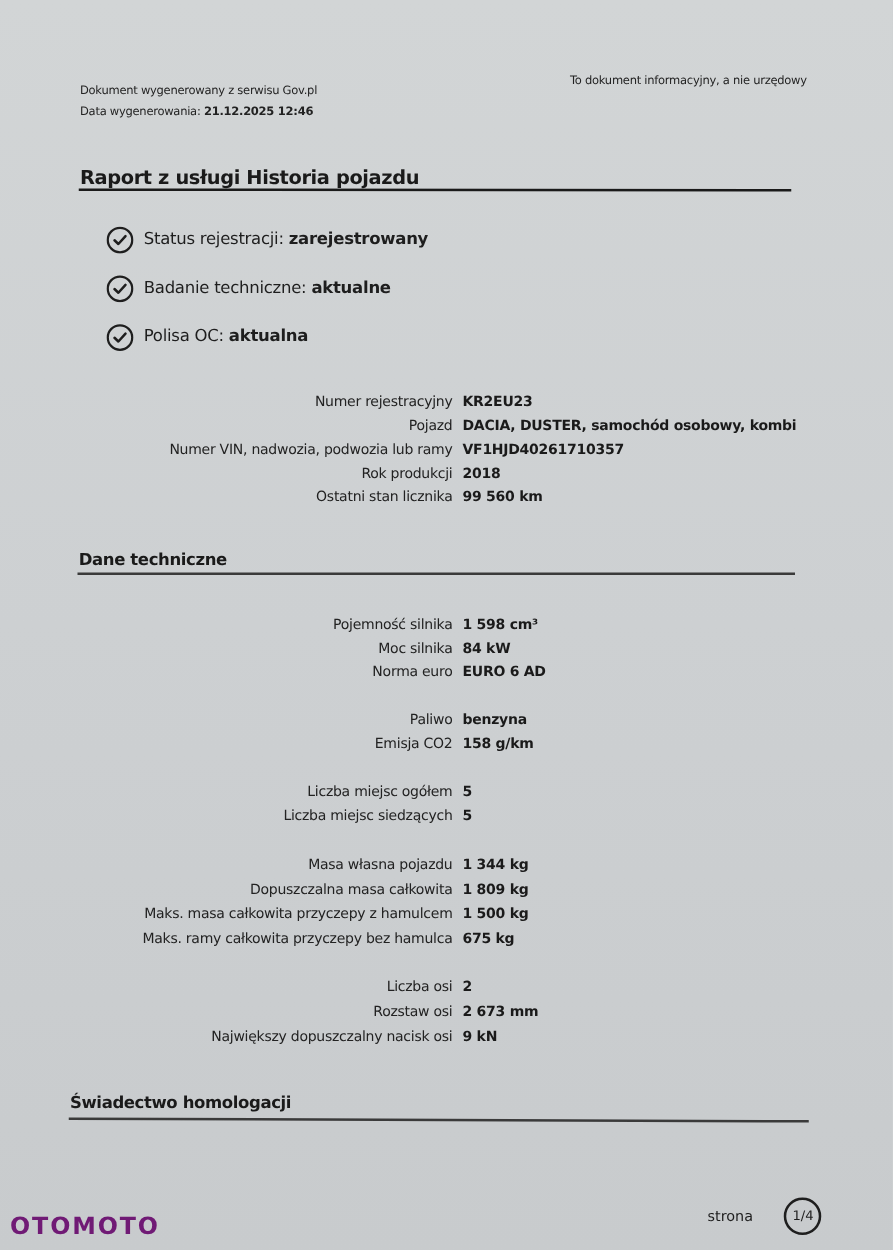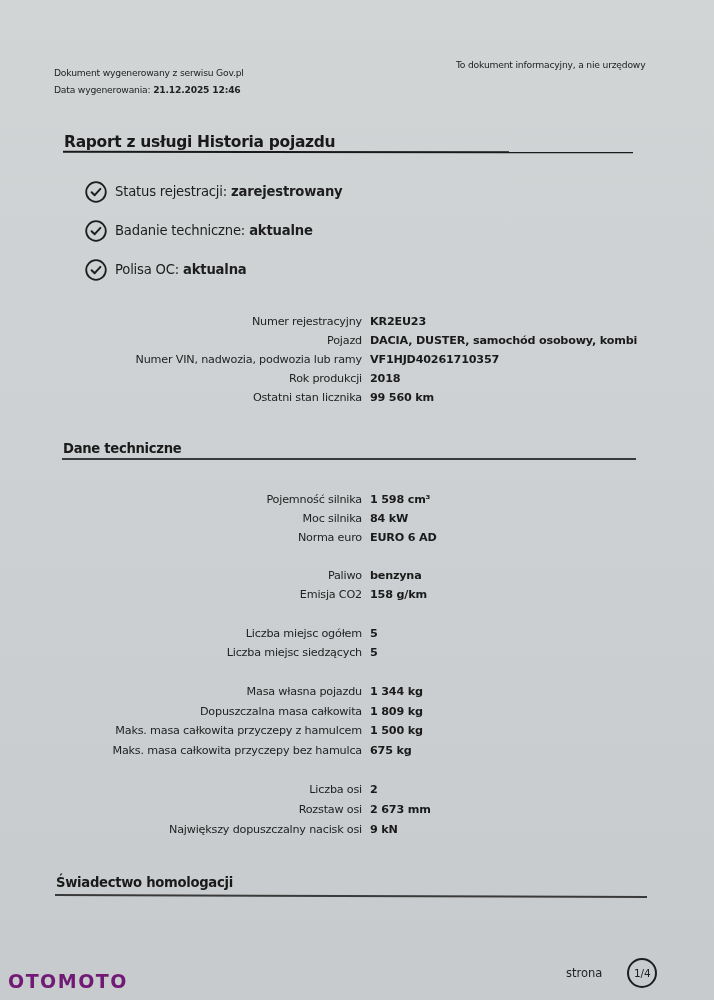--- a/index.html
+++ b/index.html
@@ -16,21 +16,21 @@
       position: relative;
       overflow: hidden;
     }
     .page {
       position: absolute;
       left: 0; top: 0;
       width: 714px; height: 1000px;
     }
     .meta-left {
       position: absolute;
-      left: 54px;
+      left: 64px;
       top: 64px;
       font-size: 9.2px;
       line-height: 17px;
       color: #222;
       letter-spacing: -0.2px;
     }
     .meta-left .bold { font-weight: bold; }
     .meta-right {
       position: absolute;
       left: 456px;
@@ -252,21 +252,21 @@
     </div>
     <div class="kv-row" style="top:704px;">
       <span class="kv-label" style="right:-362px;">Dopuszczalna masa całkowita</span>
       <span class="kv-value" style="left:370px;">1 809 kg</span>
     </div>
     <div class="kv-row" style="top:723px;">
       <span class="kv-label" style="right:-362px;">Maks. masa całkowita przyczepy z hamulcem</span>
       <span class="kv-value" style="left:370px;">1 500 kg</span>
     </div>
     <div class="kv-row" style="top:743px;">
-      <span class="kv-label" style="right:-362px;">Maks. masa całkowita przyczepy bez hamulca</span>
+      <span class="kv-label" style="right:-362px;">Maks. ramy całkowita przyczepy bez hamulca</span>
       <span class="kv-value" style="left:370px;">675 kg</span>
     </div>
 
     <div class="kv-row" style="top:782px;">
       <span class="kv-label" style="right:-362px;">Liczba osi</span>
       <span class="kv-value" style="left:370px;">2</span>
     </div>
     <div class="kv-row" style="top:802px;">
       <span class="kv-label" style="right:-362px;">Rozstaw osi</span>
       <span class="kv-value" style="left:370px;">2 673 mm</span>

